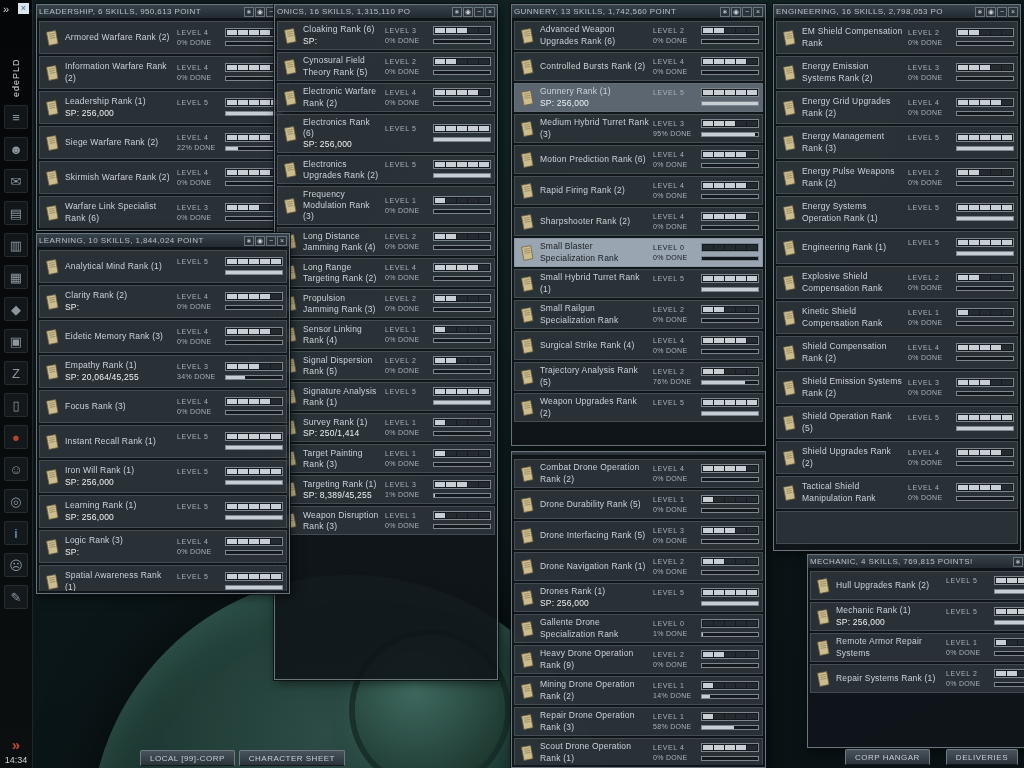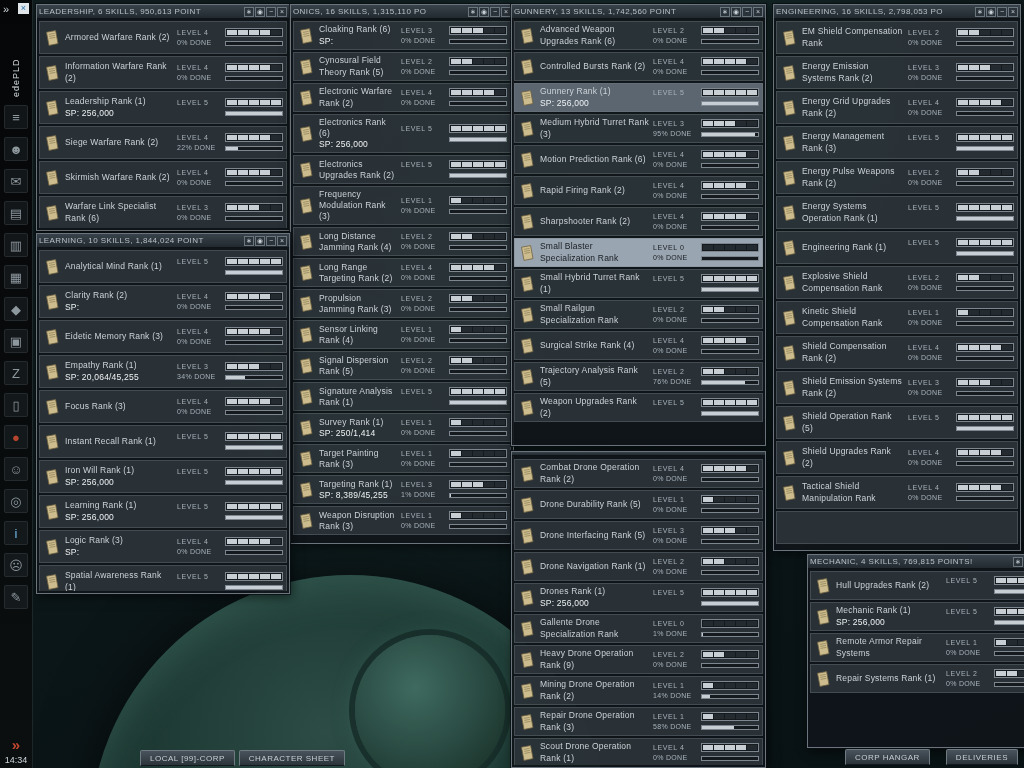--- a/index.html
+++ b/index.html
@@ -270,21 +270,21 @@
             </span>
             <span class="done-label">0% DONE</span>
             <span class="prog-bar">
               <i style="width: 0%;"></i>
             </span>
           </div>
         </div>
       </div>
   </section>
 
-  <section class="window" style="left:290px;top:4px;width:224px;height:540px;">
+  <section class="window" style="left:274px;top:4px;width:224px;height:676px;">
     <header class="titlebar">
       <span class="title-text">ONICS, 16 SKILLS, 1,315,110 PO</span>
       <span class="chrome">
           <span class="chrome-btn">∗</span>
           <span class="chrome-btn">◉</span>
           <span class="chrome-btn">−</span>
           <span class="chrome-btn">×</span>
         </span>
     </header>
     <div class="wbody">

